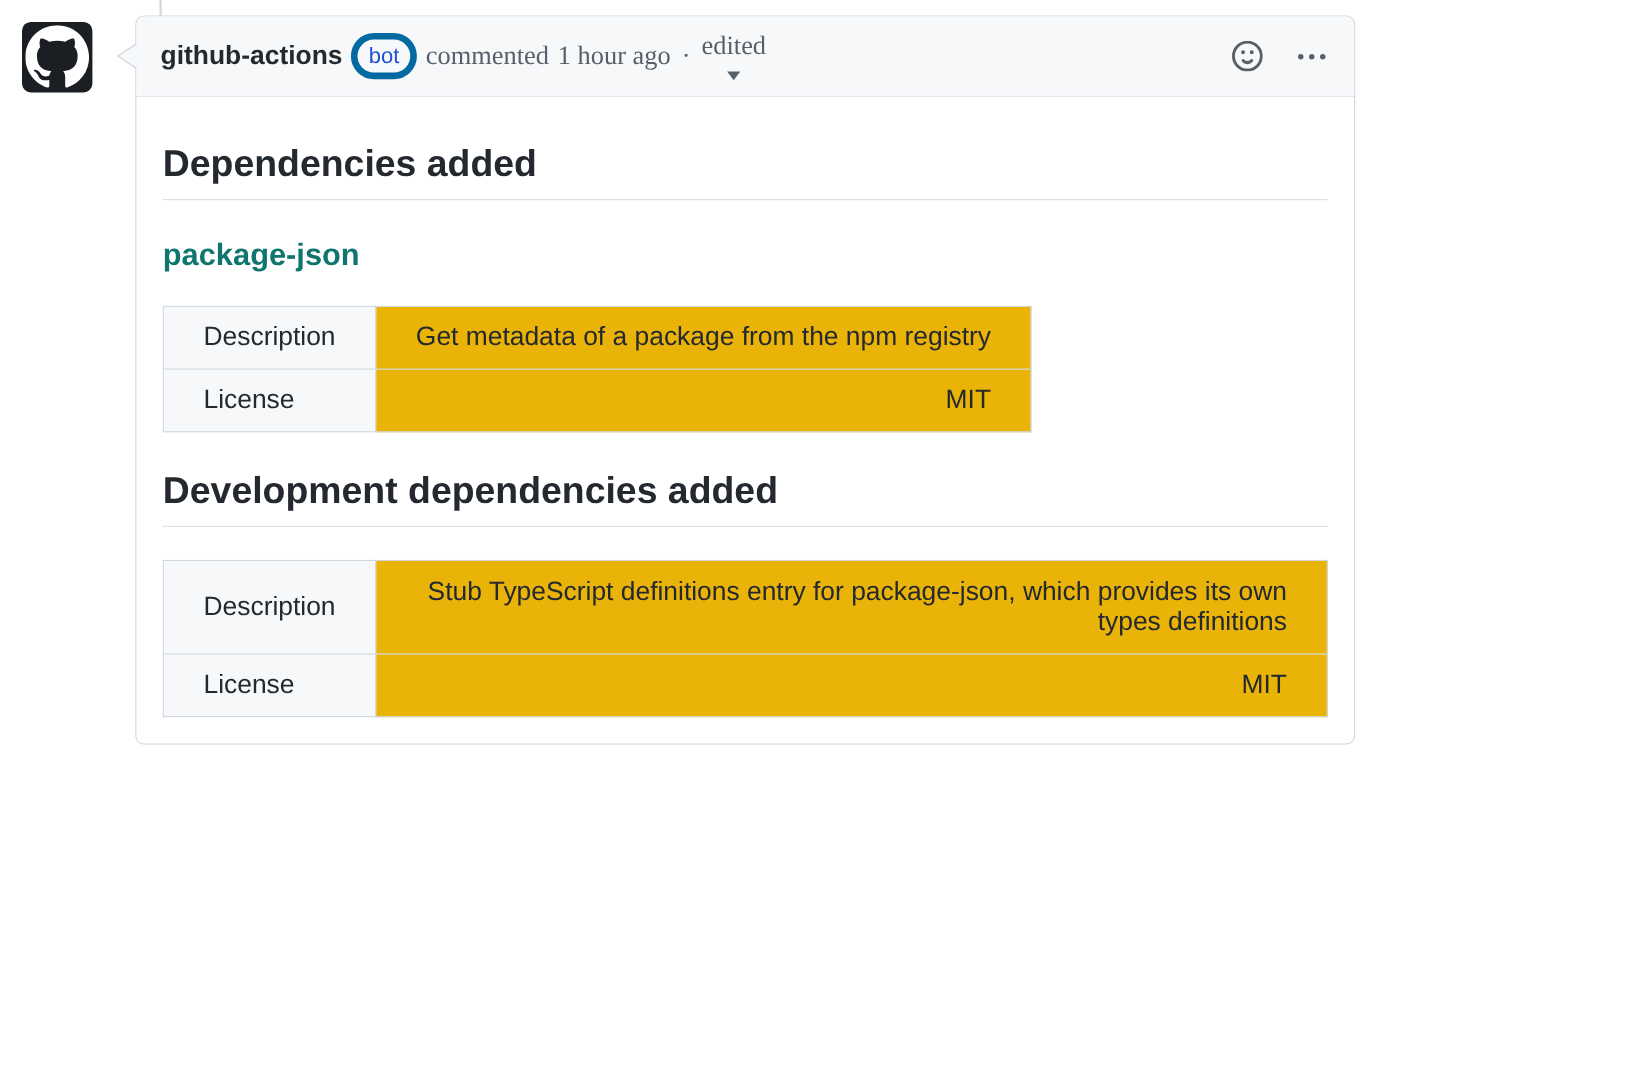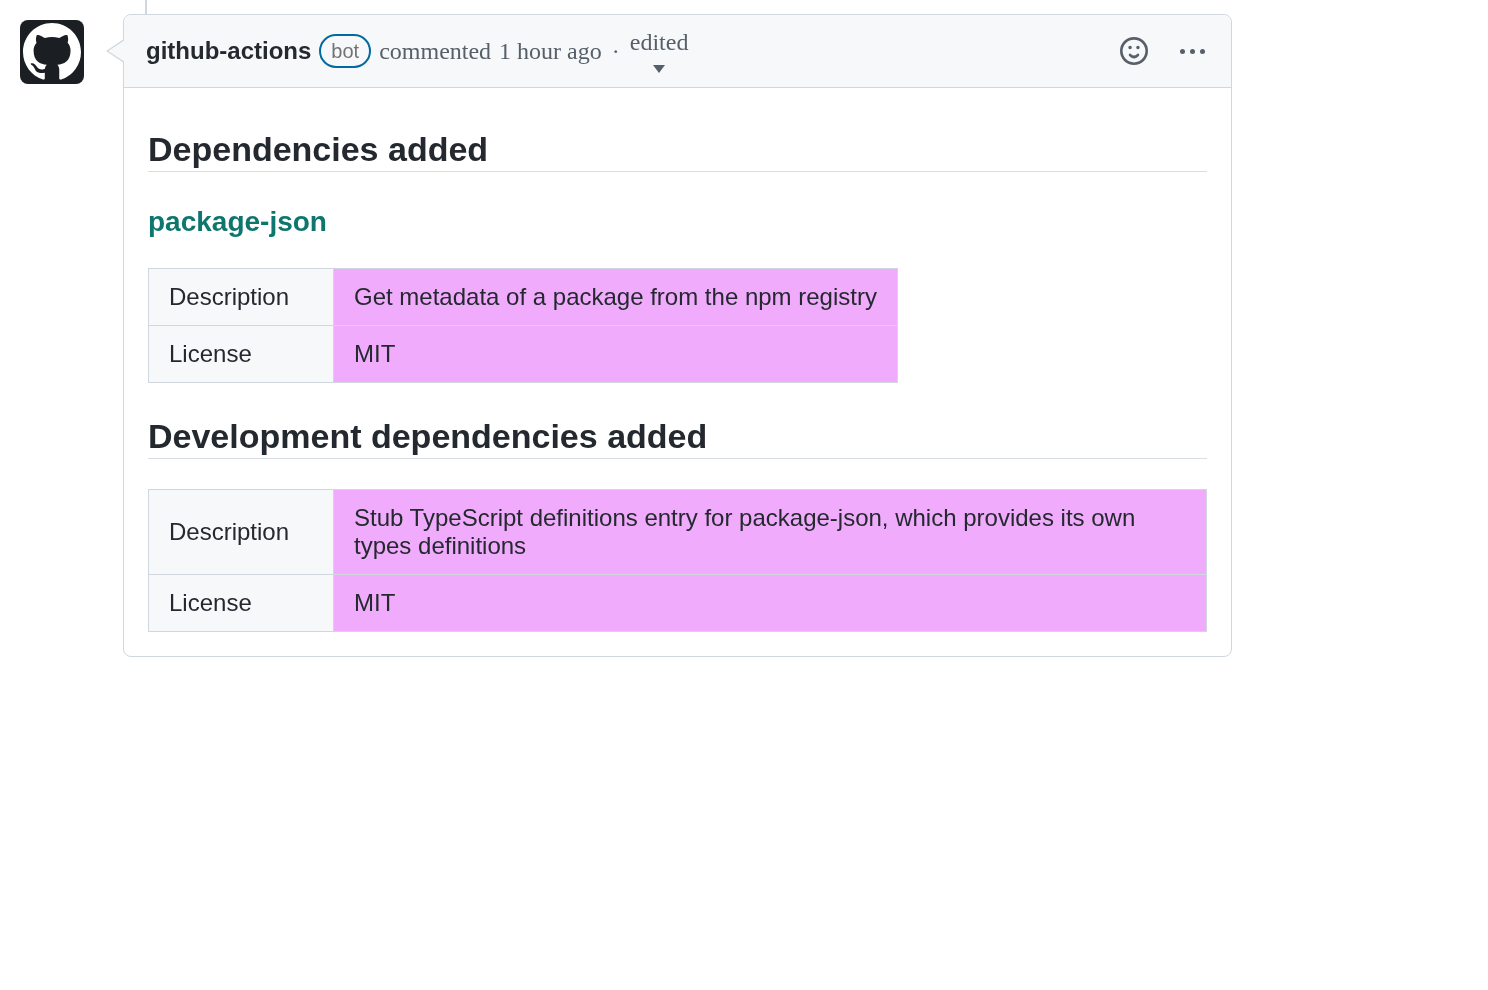--- a/index.html
+++ b/index.html
@@ -66,25 +66,25 @@
     align-items: center;
     padding: 14px 22px;
     background: #f6f8fa;
     border-bottom: 1px solid #d0d7de;
     border-radius: 8px 8px 0 0;
     color: #57606a;
     font-size: 24px;
   }
   .author { font-weight: 600; color: #24292f; margin-right: 8px; }
   .bot-badge {
-    border: 2px solid #0369a1;
+    border: 6px solid #0369a1;
     border-radius: 28px;
     padding: 1px 10px;
     font-size: 20px;
-    color: #737373;
+    color: #1d4ed8;
     font-weight: 500;
     margin-right: 8px;
     line-height: 1.4;
   }
   .meta { display: inline-flex; align-items: center; gap: 8px; font-family: Liberation Serif, serif; }
   .meta .dot { margin: 0 2px; }
   .edited { display: inline-flex; align-items: center; gap: 6px; cursor: pointer; flex-direction: column; }
   .caret {
     width: 0; height: 0;
     border-left: 6px solid transparent;
@@ -110,43 +110,43 @@
   .icon-btn svg { width: 28px; height: 28px; fill: #57606a; }
   .kebab { display: flex; gap: 5px; }
   .kebab span { width: 5px; height: 5px; background: #57606a; border-radius: 50%; }
 
   .comment-body { padding: 8px 24px 24px 24px; }
   .h2 {
     font-size: 34px;
     font-weight: 600;
     color: #24292f;
     margin-top: 34px;
-    padding-bottom: 2px;
+    padding-bottom: 12px;
     border-bottom: 1px solid #d8dee4;
   }
   .h3 {
     font-size: 28px;
     font-weight: 600;
     margin-top: 34px;
     color: #24292f;
   }
   .h3.link { color: #0f766e; }
 
   table {
     border-collapse: collapse;
     margin-top: 30px;
     font-size: 24px;
   }
   td {
     border: 1px solid #d0d7de;
-    padding: 14px 20px;
+    padding: 14px 36px;
     vertical-align: middle;
   }
   tr td:first-child { background: #f6f8fa; width: 185px; }
-  tr td:last-child { background: #f0abfc; }
+  tr td:last-child { background: #eab308; text-align: right; }
   .table-full { width: 100%; }
   .table-full tr td:first-child { width: 185px; }
 </style>
 </head>
 <body>
 
 <div class="container">
   <div class="timeline-line"></div>
 
   <a class="avatar">

